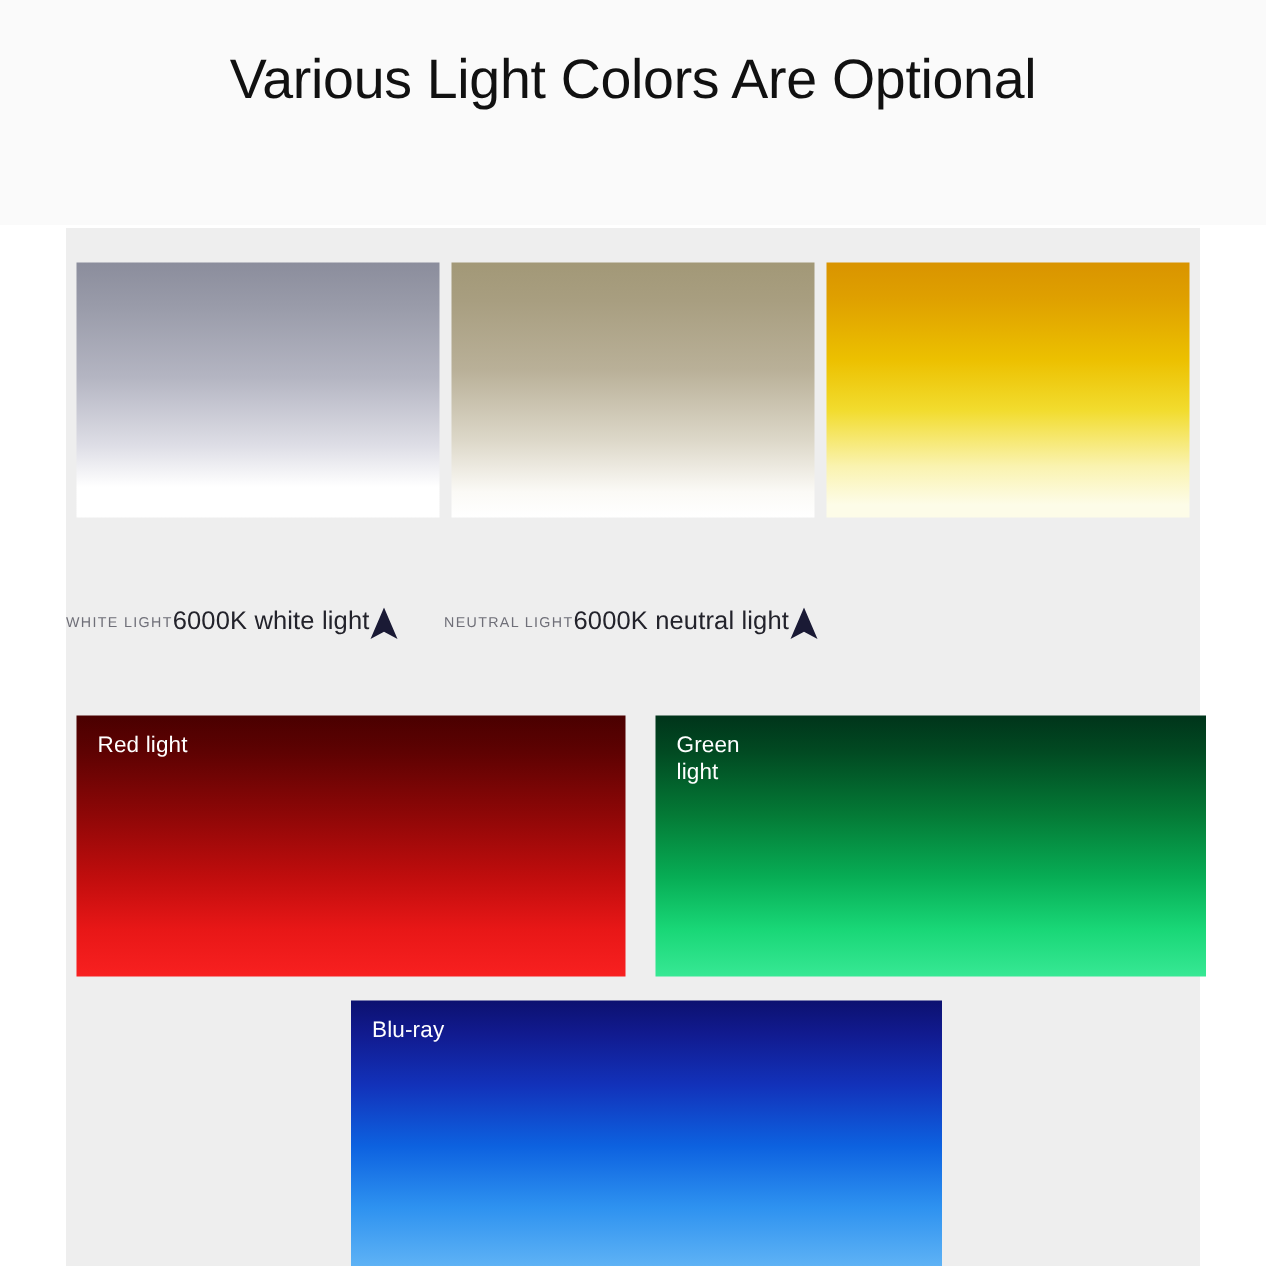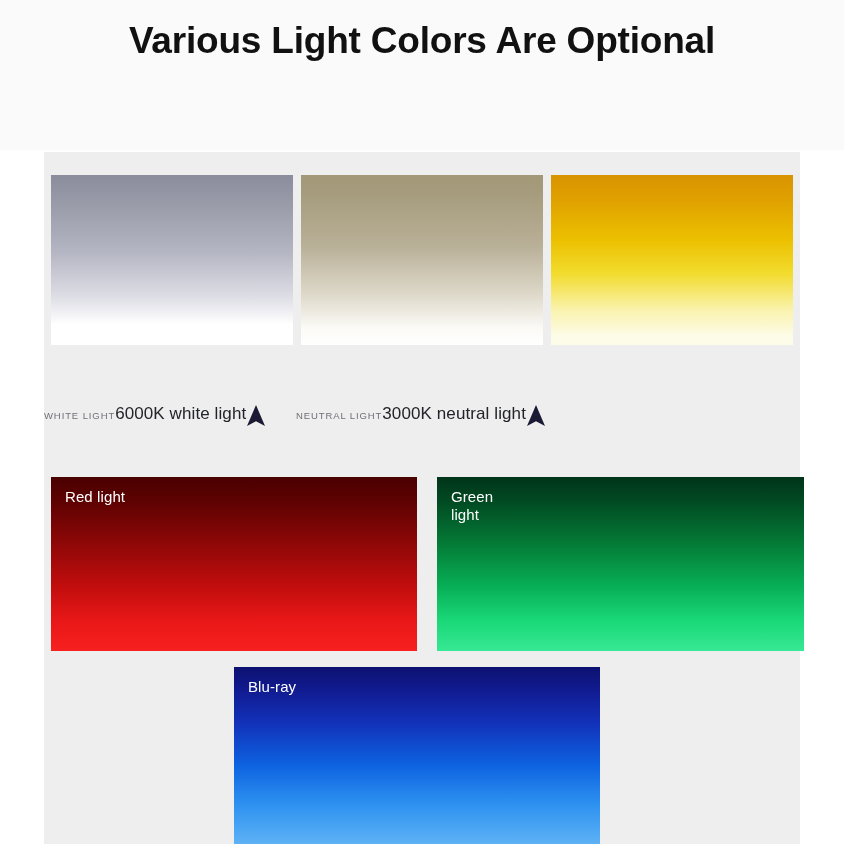--- a/index.html
+++ b/index.html
@@ -21,23 +21,23 @@
     left: 0;
     top: 0;
     width: 844px;
     height: 150px;
     background: #fafafa;
     display: flex;
     align-items: flex-start;
     justify-content: center;
   }
   .page-title {
-    margin-top: 20px;
+    margin-top: 32px;
     font-size: 37px;
-    font-weight: 700;
+    font-weight: 400;
     color: #111111;
     letter-spacing: -0.2px;
     font-family: "Liberation Sans", sans-serif;
     white-space: nowrap;
   }
 
   
   .cct-section {
     position: absolute;
     left: 44px;
@@ -145,20 +145,21 @@
     background: linear-gradient(to bottom, #00341a 0%, #014a22 14%, #047a36 38%, #07ad55 62%, #19d777 82%, #37e894 100%);
   }
   .panel-blue {
     position: absolute;
     left: 190px;
     top: 203px;
     width: 366px;
     height: 177px;
     background: linear-gradient(to bottom, #0c1170 0%, #111a8e 12%, #1232ba 32%, #0d62e0 55%, #2e92f0 78%, #5eb2f5 100%);
     overflow: hidden;
+    padding-left: 28px;
   }
 </style>
 </head>
 <body>
 
 <div class="title-wrap">
   <div class="page-title">Various Light Colors Are Optional</div>
 </div>
 
 <div class="cct-section">
@@ -174,21 +175,21 @@
     <div class="cct-label-col">
       <div class="cct-kicker">WHITE LIGHT</div>
       <div class="cct-name">6000K white light</div>
       <svg class="arrow-icon" viewBox="0 0 20 22">
         <path d="M10 0 L19 21 L10 16.2 L1 21 Z" fill="#1a1a35"></path>
       </svg>
     </div>
 
     <div class="cct-label-col">
       <div class="cct-kicker">NEUTRAL LIGHT</div>
-      <div class="cct-name">3000K neutral light</div>
+      <div class="cct-name">6000K neutral light</div>
       <svg class="arrow-icon" viewBox="0 0 20 22">
         <path d="M10 0 L19 21 L10 16.2 L1 21 Z" fill="#1a1a35"></path>
       </svg>
     </div>
 
 
   </div>
 </div>
 
 <div class="rgb-section">

